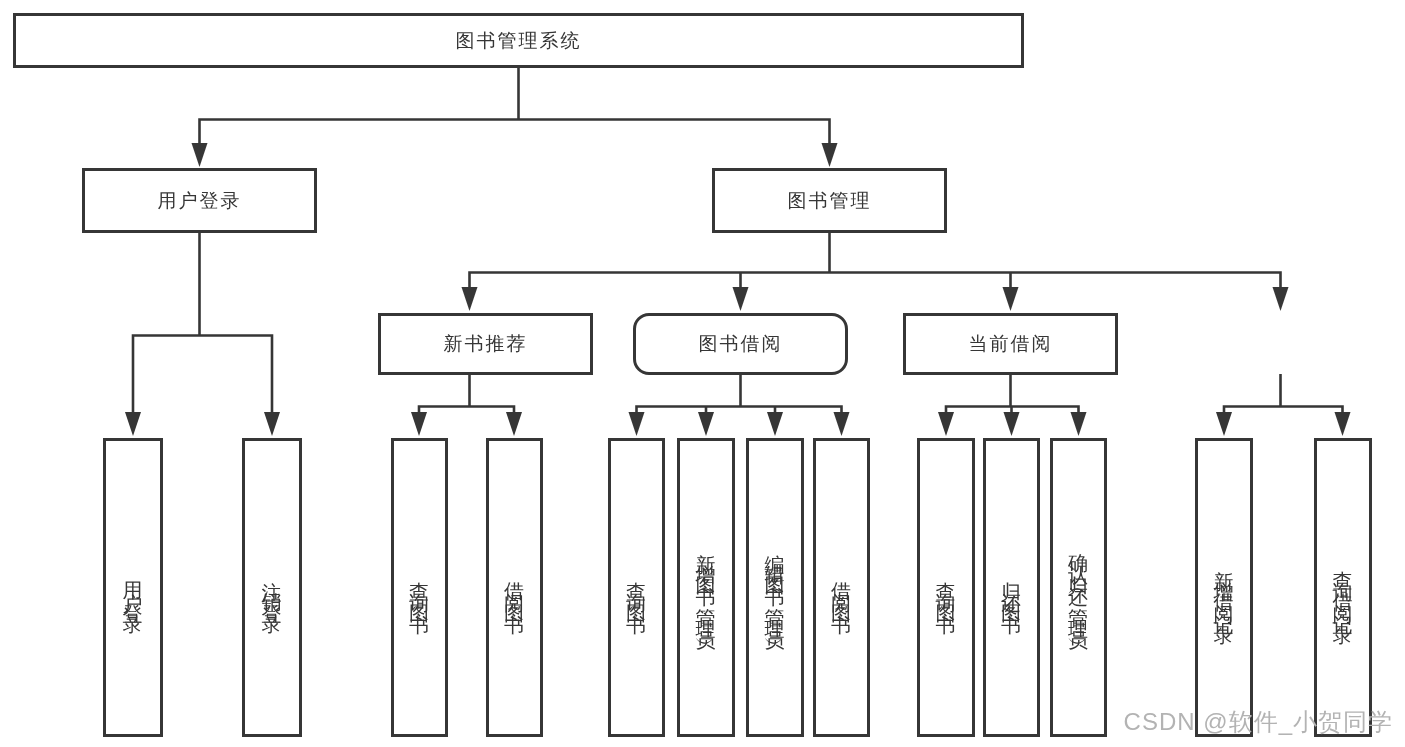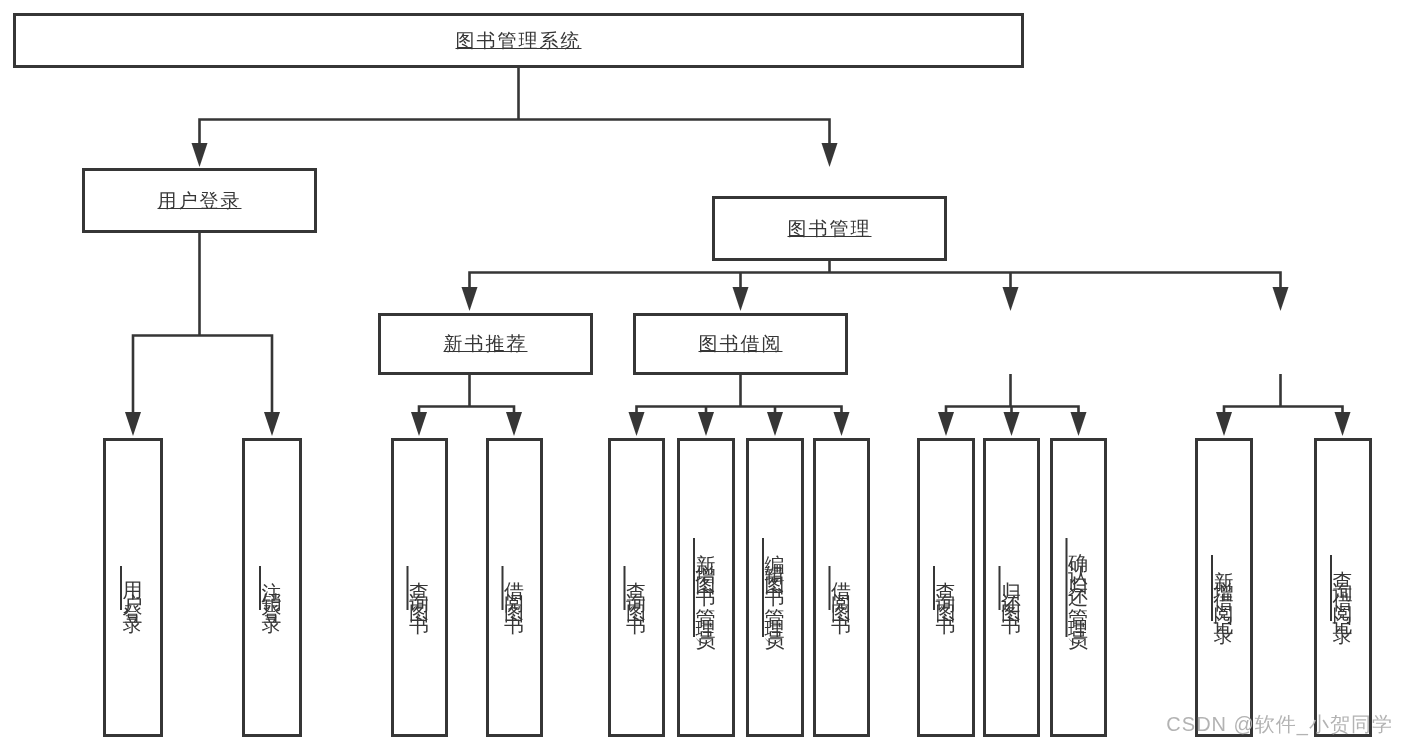--- a/index.html
+++ b/index.html
@@ -24,40 +24,39 @@
   .node {
     position: absolute;
     box-sizing: border-box;
     background: #ffffff;
     border: 3px solid #363636;
     color: #363636;
     display: flex;
     align-items: center;
     justify-content: center;
     text-align: right;
-    text-decoration: underline;
   }
   .hbox span {
     font-size: 19px;
     letter-spacing: 2px;
     white-space: nowrap;
   }
   .vbox span {
     writing-mode: vertical-rl;
     text-orientation: mixed;
     font-size: 20px;
     letter-spacing: 11px;
     line-height: 1;
     white-space: nowrap;
   }
   .watermark {
     position: absolute;
     right: 12px;
     bottom: 9px;
-    font-size: 20px;
+    font-size: 24px;
     color: #b3b3b3;
     letter-spacing: 1px;
     white-space: nowrap;
     z-index: 5;
   }
 </style>
 </head>
 <body>
 
 <div class="stage">
@@ -114,29 +113,32 @@
     </g>
   </svg>
 
   <div class="node hbox" style="left:13px; top:13px; width:1011px; height:55px;">
     <span>图书管理系统</span>
   </div>
 
   <div class="node hbox" style="left:82px; top:168px; width:235px; height:65px;">
     <span>用户登录</span>
   </div>
-  <div class="node hbox" style="left:712px; top:168px; width:235px; height:65px;margin-top:28px;">
+  <div class="node hbox" style="left:712px; top:168px; width:235px; height:65px;">
     <span>图书管理</span>
   </div>
 
   <div class="node hbox" style="left:378px; top:313px; width:215px; height:62px;">
     <span>新书推荐</span>
   </div>
-  <div class="node hbox" style="left:633px; top:313px; width:215px; height:62px;">
+  <div class="node hbox" style="left:633px; top:313px; width:215px; height:62px;border-radius:16px;">
     <span>图书借阅</span>
+  </div>
+  <div class="node hbox" style="left:903px; top:313px; width:215px; height:62px;">
+    <span>当前借阅</span>
   </div>
 
   <div class="node vbox" style="left:103px; top:438px; width:60px; height:299px;">
     <span>用户登录</span>
   </div>
   <div class="node vbox" style="left:242px; top:438px; width:60px; height:299px;">
     <span>注销登录</span>
   </div>
 
   <div class="node vbox" style="left:391px; top:438px; width:57px; height:299px;">

